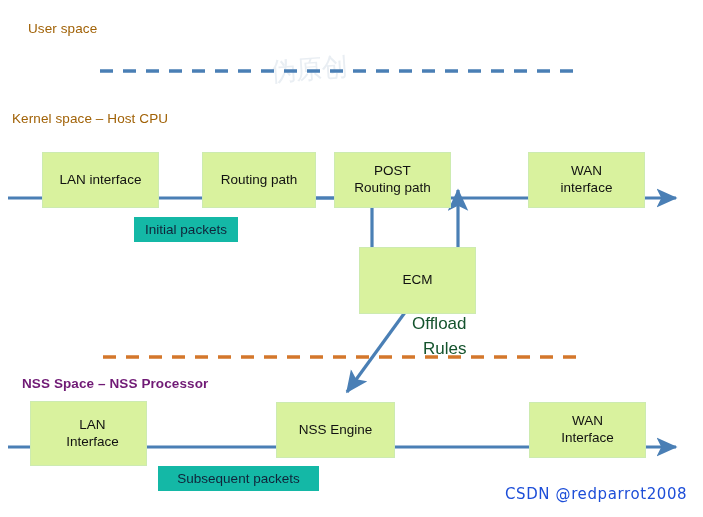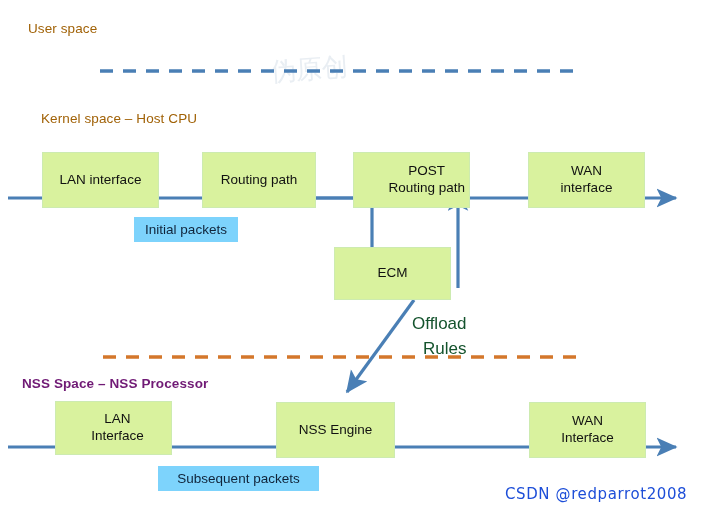--- a/index.html
+++ b/index.html
@@ -42,21 +42,21 @@
     color: #111111;
     line-height: 1.25;
     padding: 0 4px;
   }
   .node-box .lbl {
     display: block;
     white-space: pre-line;
   }
   .badge {
     position: absolute;
-    background: #7dd3fc;
+    background: #14b8a6;
     color: #10243a;
     font-size: 13.5px;
     display: flex;
     align-items: center;
     justify-content: center;
     padding: 0 8px;
     box-sizing: border-box;
     white-space: nowrap;
   }
   .annot {
@@ -132,47 +132,47 @@
       <line x1="100" y1="71" x2="578" y2="71" stroke="#4a7fb5" stroke-width="3.4" stroke-dasharray="13 10" stroke-linecap="butt"></line>
     </g>
 
     <g>
       <line x1="103" y1="357" x2="578" y2="357" stroke="#d4772b" stroke-width="3.4" stroke-dasharray="13 10" stroke-linecap="butt"></line>
     </g>
   </svg>
 
   <div class="layer-label" style="left:28px; top:21px;">User space</div>
 
-  <div class="layer-label" style="left:41px; top:111px;text-align:right;">Kernel space – Host CPU</div>
+  <div class="layer-label" style="left:12px; top:111px;text-align:right;">Kernel space – Host CPU</div>
 
   <div class="layer-label bold" style="left:22px; top:376px;">NSS Space – NSS Processor</div>
 
   <div class="node-box" style="left:42px; top:152px; width:117px; height:56px;">
     <span class="lbl">LAN interface</span>
   </div>
 
   <div class="node-box" style="left:202px; top:152px; width:114px; height:56px;">
     <span class="lbl">Routing path</span>
   </div>
 
-  <div class="node-box" style="left:353px; top:152px; width:117px; height:56px;justify-content:flex-end;">
+  <div class="node-box" style="left:334px; top:152px; width:117px; height:56px;">
     <span class="lbl">POST
 Routing path</span>
   </div>
 
   <div class="node-box" style="left:528px; top:152px; width:117px; height:56px;">
     <span class="lbl">WAN
 interface</span>
   </div>
 
-  <div class="node-box" style="left:334px; top:247px; width:117px; height:53px;">
+  <div class="node-box" style="left:359px; top:247px; width:117px; height:67px;">
     <span class="lbl">ECM</span>
   </div>
 
-  <div class="node-box" style="left:55px; top:401px; width:117px; height:54px;padding-left:12px;">
+  <div class="node-box" style="left:30px; top:401px; width:117px; height:65px;padding-left:12px;">
     <span class="lbl">LAN
 Interface</span>
   </div>
 
   <div class="node-box" style="left:276px; top:402px; width:119px; height:56px;">
     <span class="lbl">NSS Engine</span>
   </div>
 
   <div class="node-box" style="left:529px; top:402px; width:117px; height:56px;">
     <span class="lbl">WAN

